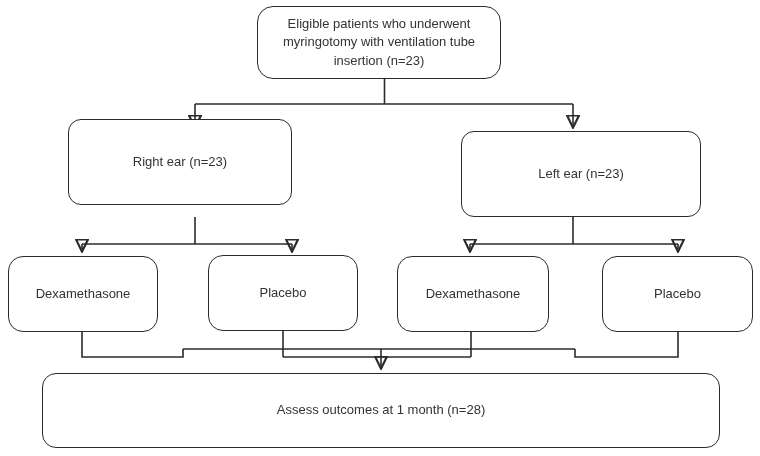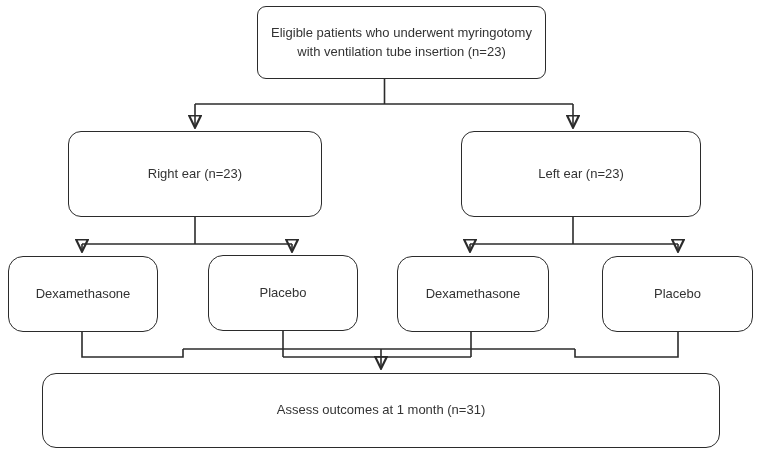--- a/index.html
+++ b/index.html
@@ -36,22 +36,22 @@
     background: #ffffff;
     border-radius: 13px;
     display: flex;
     align-items: center;
     justify-content: center;
     text-align: center;
     font-size: 13px;
     line-height: 1.4;
     padding: 4px 9px;
   }
-  #node-eligible       { left: 257px; top: 6px;   width: 289px; height: 73px; border-radius: 9px; }
-  #node-right-ear      { left: 68px;  top: 131px; width: 254px; height: 86px; align-items: center; }
+  #node-eligible       { left: 257px; top: 6px;   width: 244px; height: 73px; border-radius: 16px; }
+  #node-right-ear      { left: 68px;  top: 119px; width: 224px; height: 86px; align-items: center; }
   #node-left-ear       { left: 461px; top: 131px; width: 240px; height: 86px; }
   #node-right-dex      { left: 8px;   top: 256px; width: 150px; height: 76px; border-radius: 15px; }
   #node-right-placebo  { left: 208px; top: 255px; width: 150px; height: 76px; border-radius: 15px; }
   #node-left-dex       { left: 397px; top: 256px; width: 152px; height: 76px; border-radius: 15px; }
   #node-left-placebo   { left: 602px; top: 256px; width: 151px; height: 76px; border-radius: 15px; }
   #node-outcome        { left: 42px;  top: 373px; width: 678px; height: 75px; border-radius: 14px; }
 </style>
 </head>
 <body>
 
@@ -110,16 +110,16 @@
 
   <div class="node" id="node-left-dex">
     <span>Dexamethasone</span>
   </div>
 
   <div class="node" id="node-left-placebo">
     <span>Placebo</span>
   </div>
 
   <div class="node" id="node-outcome">
-    <span>Assess outcomes at 1 month (n=31)</span>
+    <span>Assess outcomes at 1 month (n=28)</span>
   </div>
 
 </div>
 
 </body></html>

